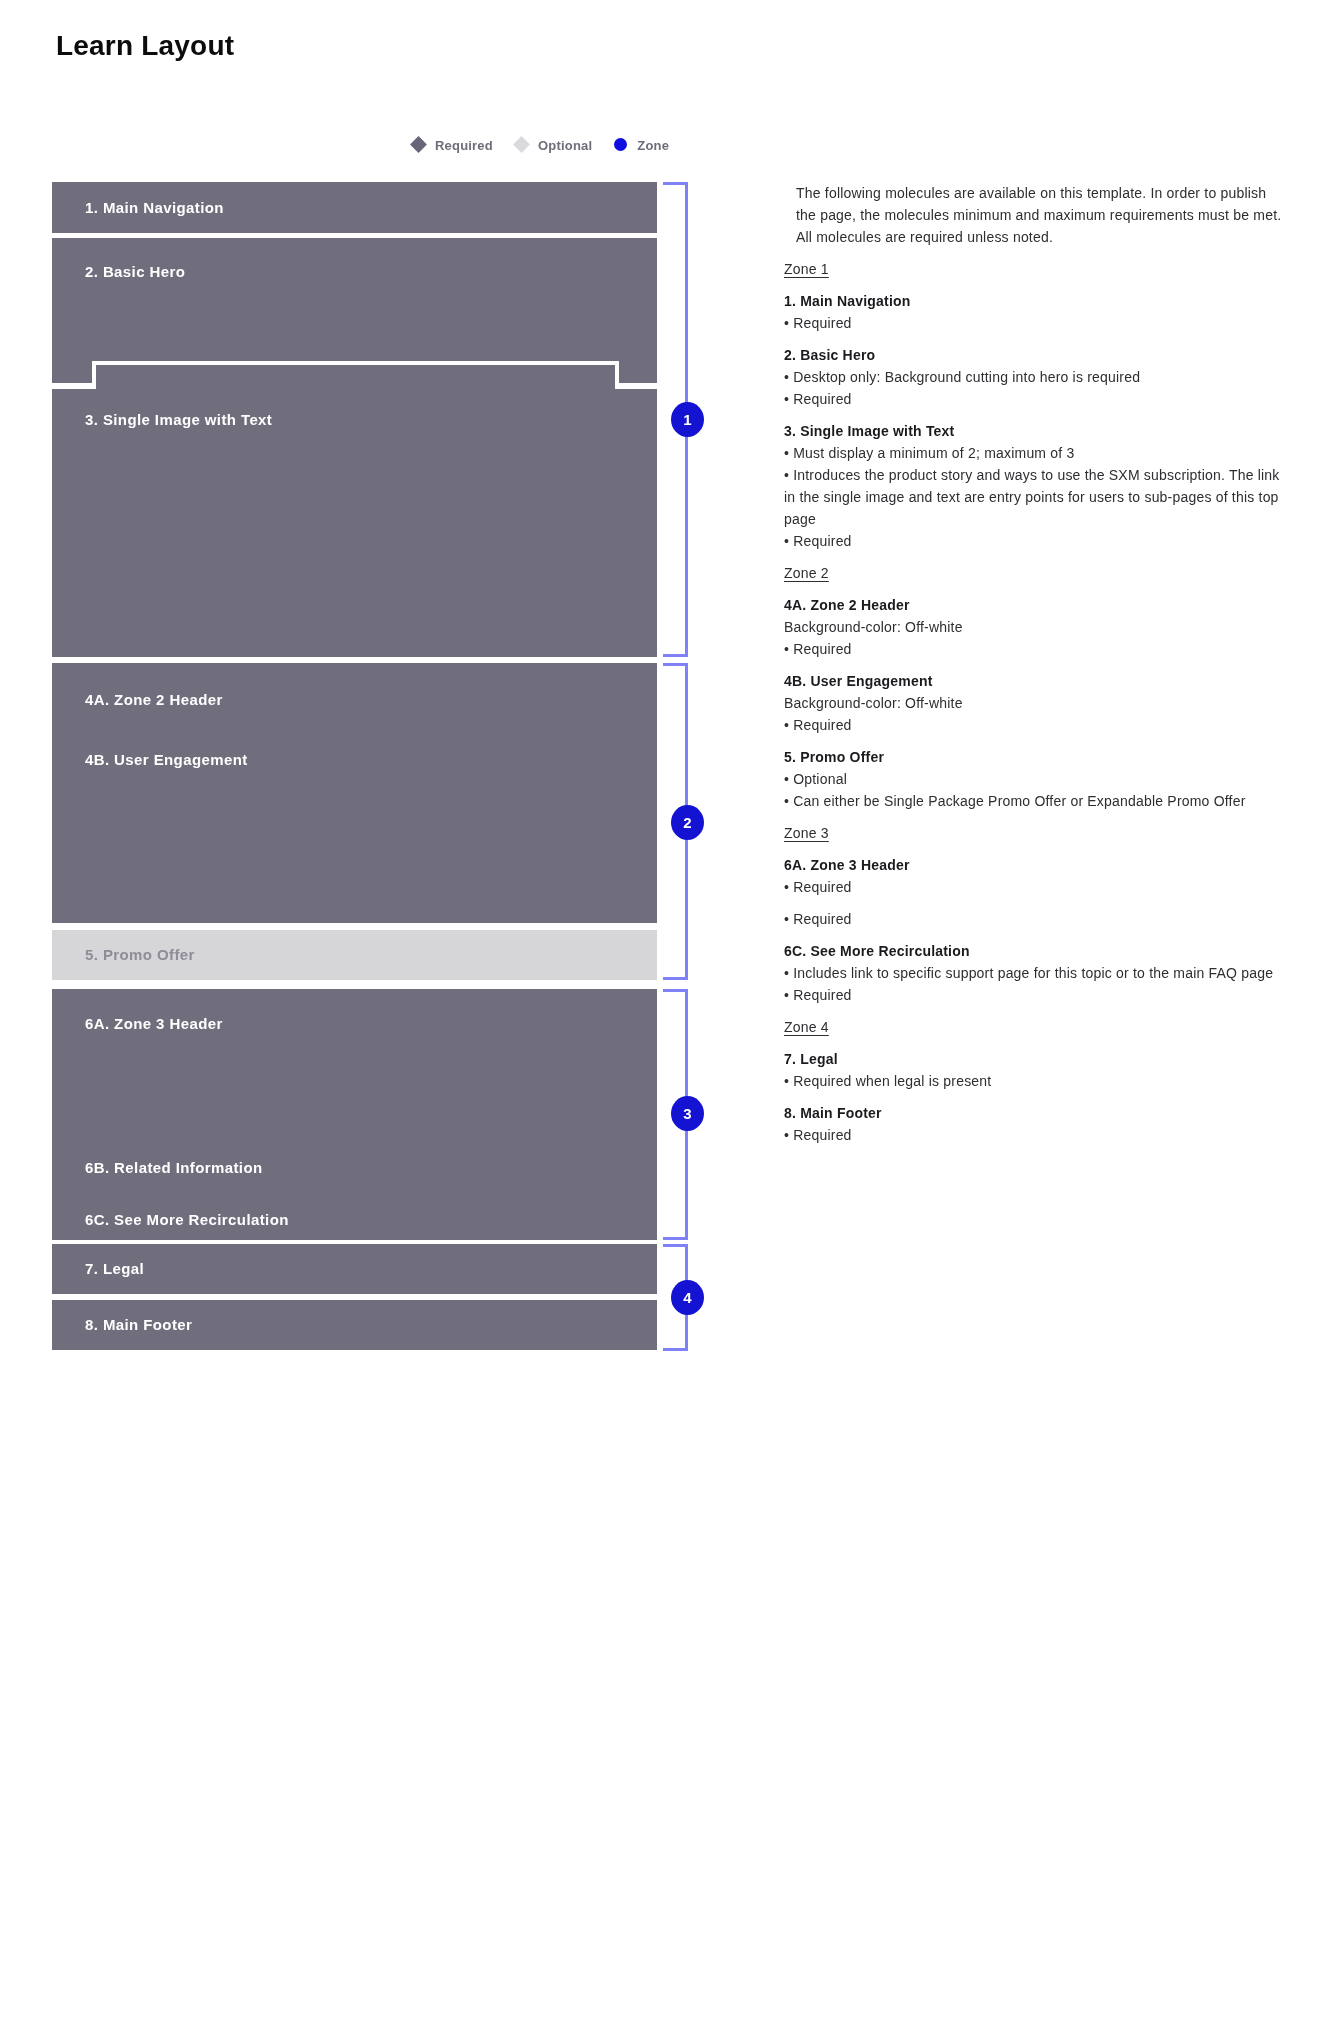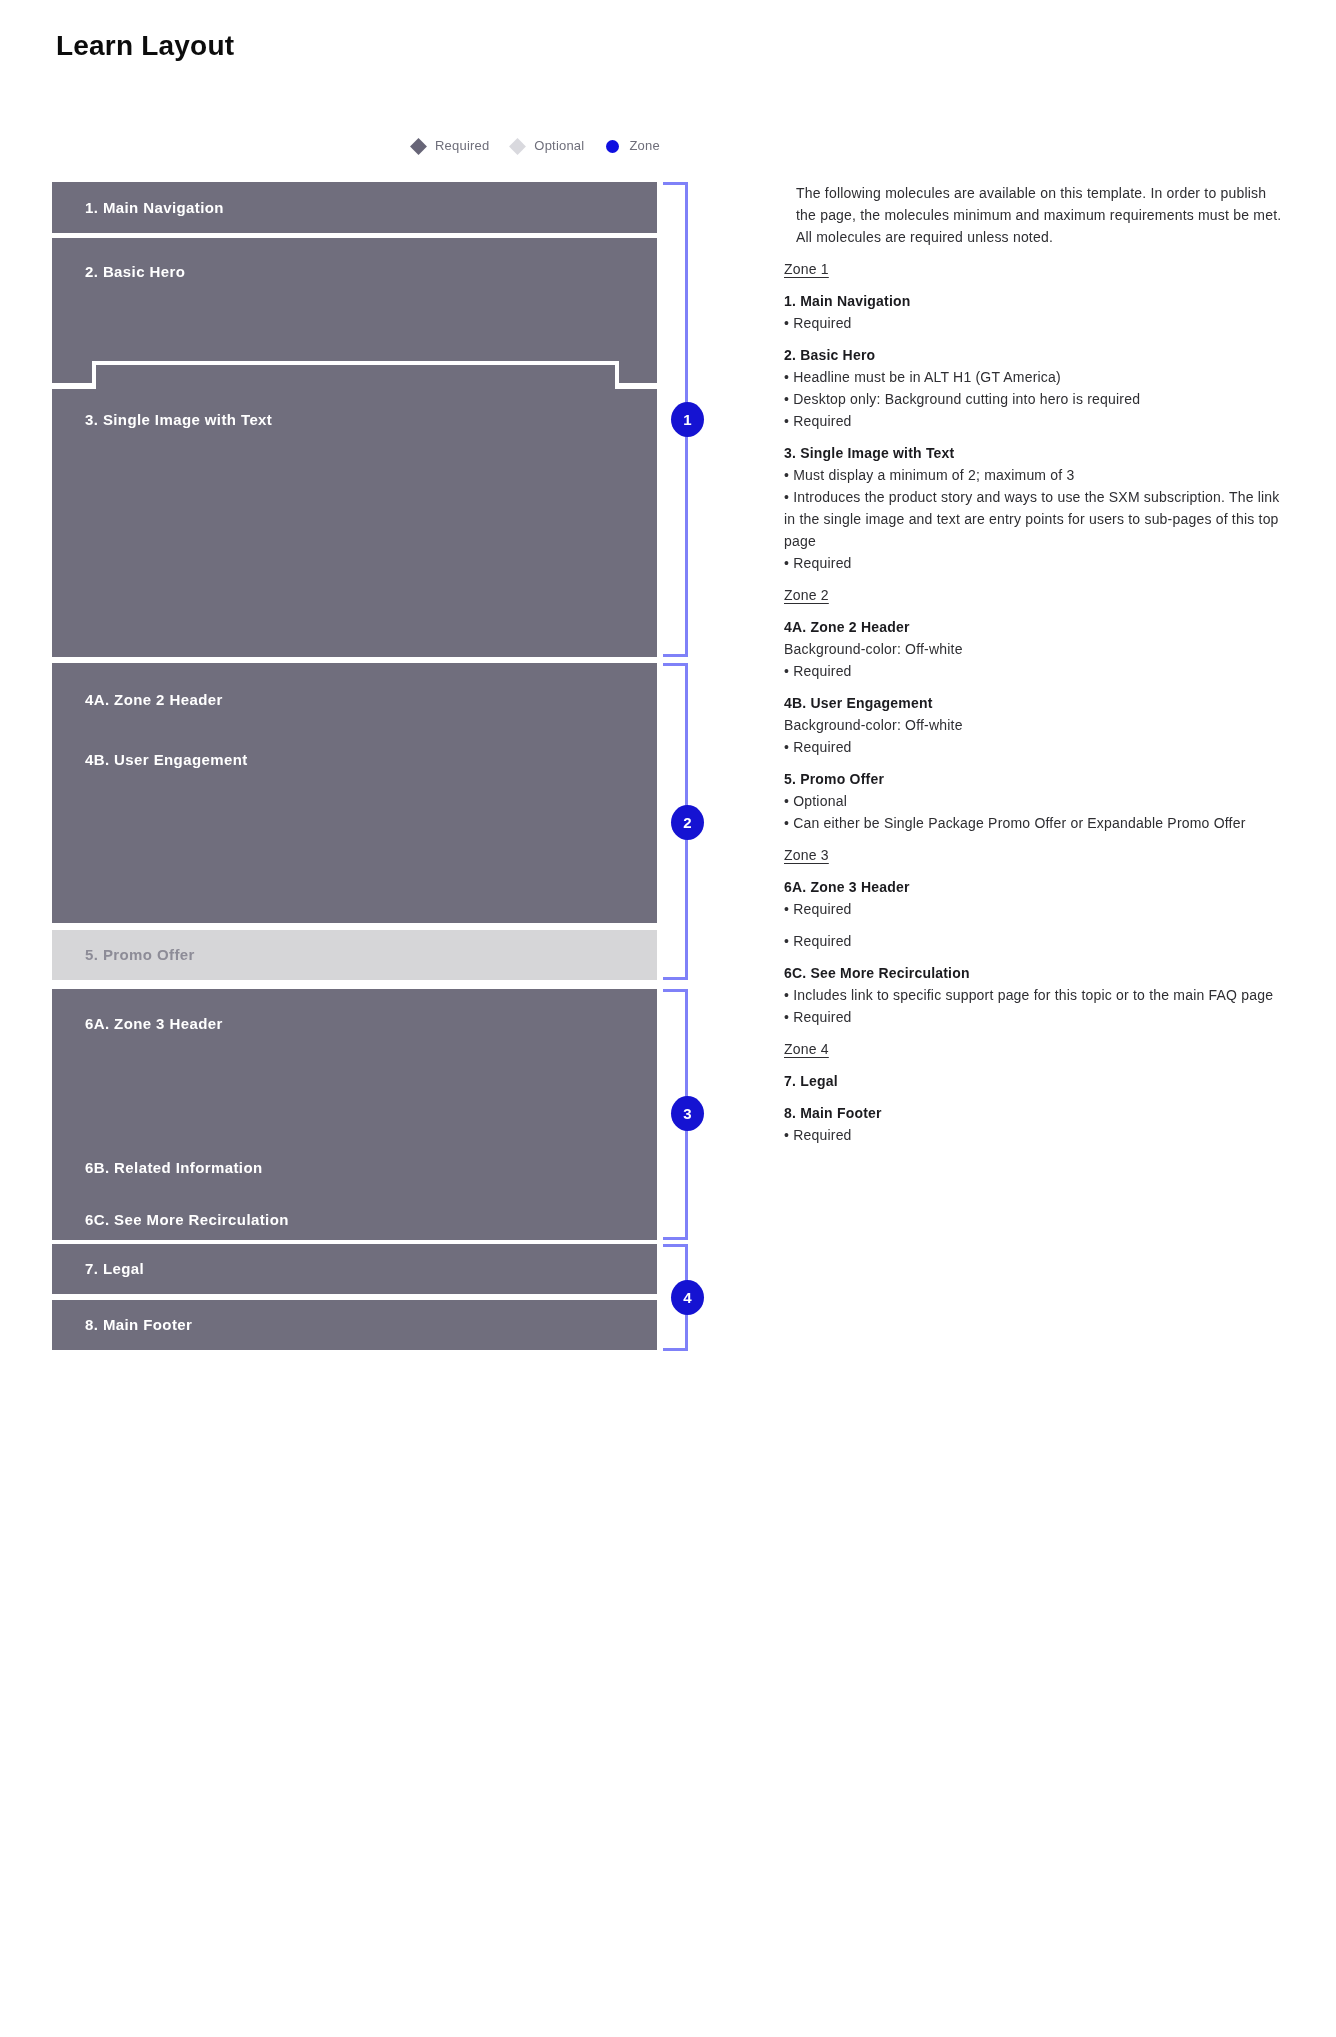--- a/index.html
+++ b/index.html
@@ -34,21 +34,22 @@
     font-size:28px;
     font-weight:800;
     letter-spacing:0.2px;
     color:var(--title_text);
   }
   
   .legend{
     position:absolute;
     left:412px; top:138px;
     display:flex;
-    align-items:flex-end;
+    align-items:flex-start;
+    font-weight:bold;
   }
   .legend .diamond{
     width:13px;height:13px;
     transform:rotate(45deg) scale(0.92);
     margin:0 10px 0 0;
     flex:none;
   }
   .legend .diamond.required{background:var(--legend_required);}
   .legend .diamond.optional{background:var(--legend_optional);}
   .legend .dot{
@@ -225,21 +226,20 @@
 
   <div class="right-panel">
       <div class="intro-paragraph">The following molecules are available on this template. In order to publish the page, the molecules minimum and maximum requirements must be met. All molecules are required unless noted.</div>
       <div class="zone-label">Zone 1</div>
       <div class="molecule">
         <div class="molecule-title">1. Main Navigation</div>
         <div class="molecule-line">• Required</div>
       </div>
       <div class="molecule">
         <div class="molecule-title">2. Basic Hero</div>
-        <div class="molecule-line">• Headline must be in ALT H1 (GT America)</div>
         <div class="molecule-line">• Desktop only: Background cutting into hero is required</div>
         <div class="molecule-line">• Required</div>
       </div>
       <div class="molecule">
         <div class="molecule-title">3. Single Image with Text</div>
         <div class="molecule-line">• Must display a minimum of 2; maximum of 3</div>
         <div class="molecule-line">• Introduces the product story and ways to use the SXM subscription. The link in the single image and text are entry points for users to sub-pages of this top page</div>
         <div class="molecule-line">• Required</div>
       </div>
       <div class="zone-label">Zone 2</div>
@@ -267,20 +267,21 @@
         <div class="molecule-line">• Required</div>
       </div>
       <div class="molecule">
         <div class="molecule-title">6C. See More Recirculation</div>
         <div class="molecule-line">• Includes link to specific support page for this topic or to the main FAQ page</div>
         <div class="molecule-line">• Required</div>
       </div>
       <div class="zone-label">Zone 4</div>
       <div class="molecule">
         <div class="molecule-title">7. Legal</div>
+        <div class="molecule-line">• Required when legal is present</div>
       </div>
       <div class="molecule">
         <div class="molecule-title">8. Main Footer</div>
         <div class="molecule-line">• Required</div>
       </div>
     </div>
 
 </div>
 
 </body></html>

